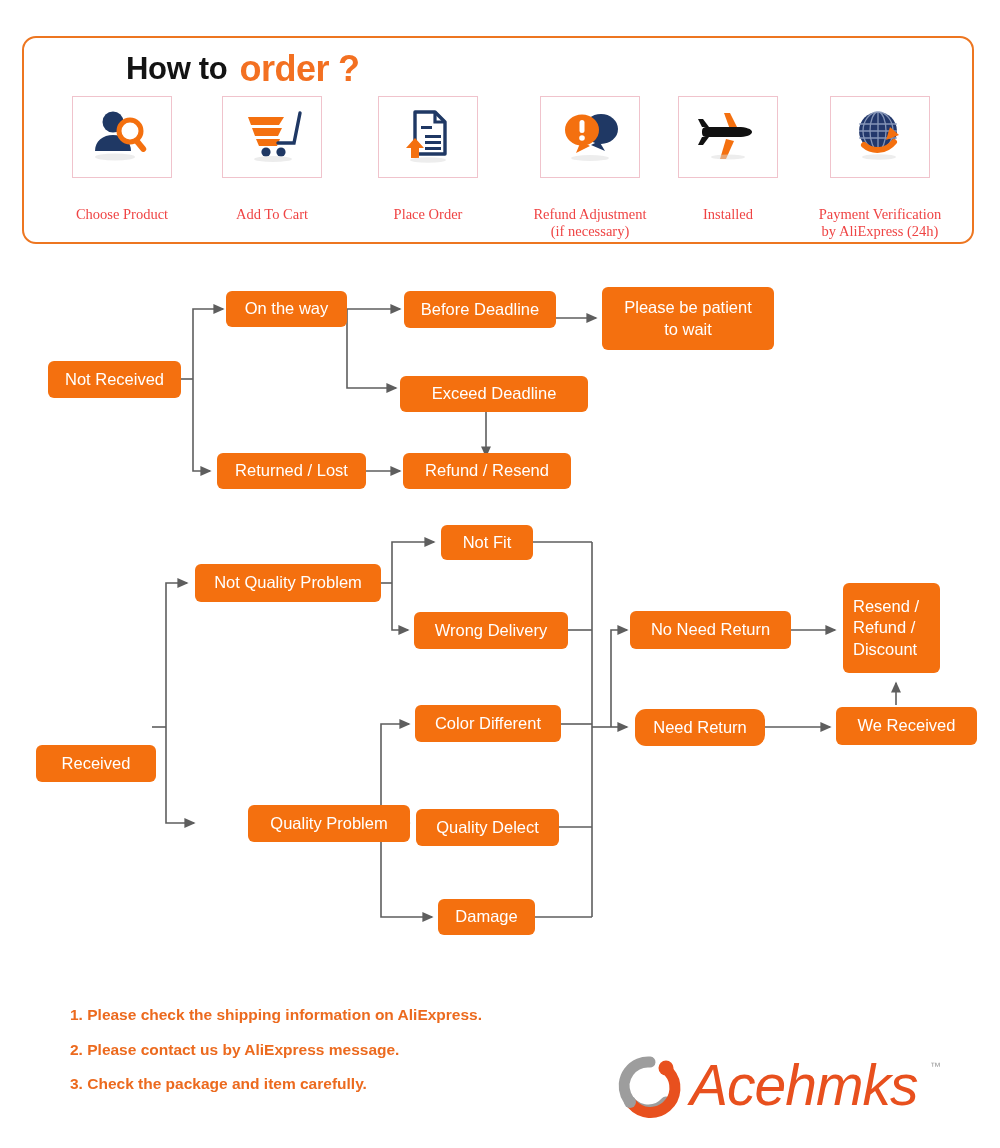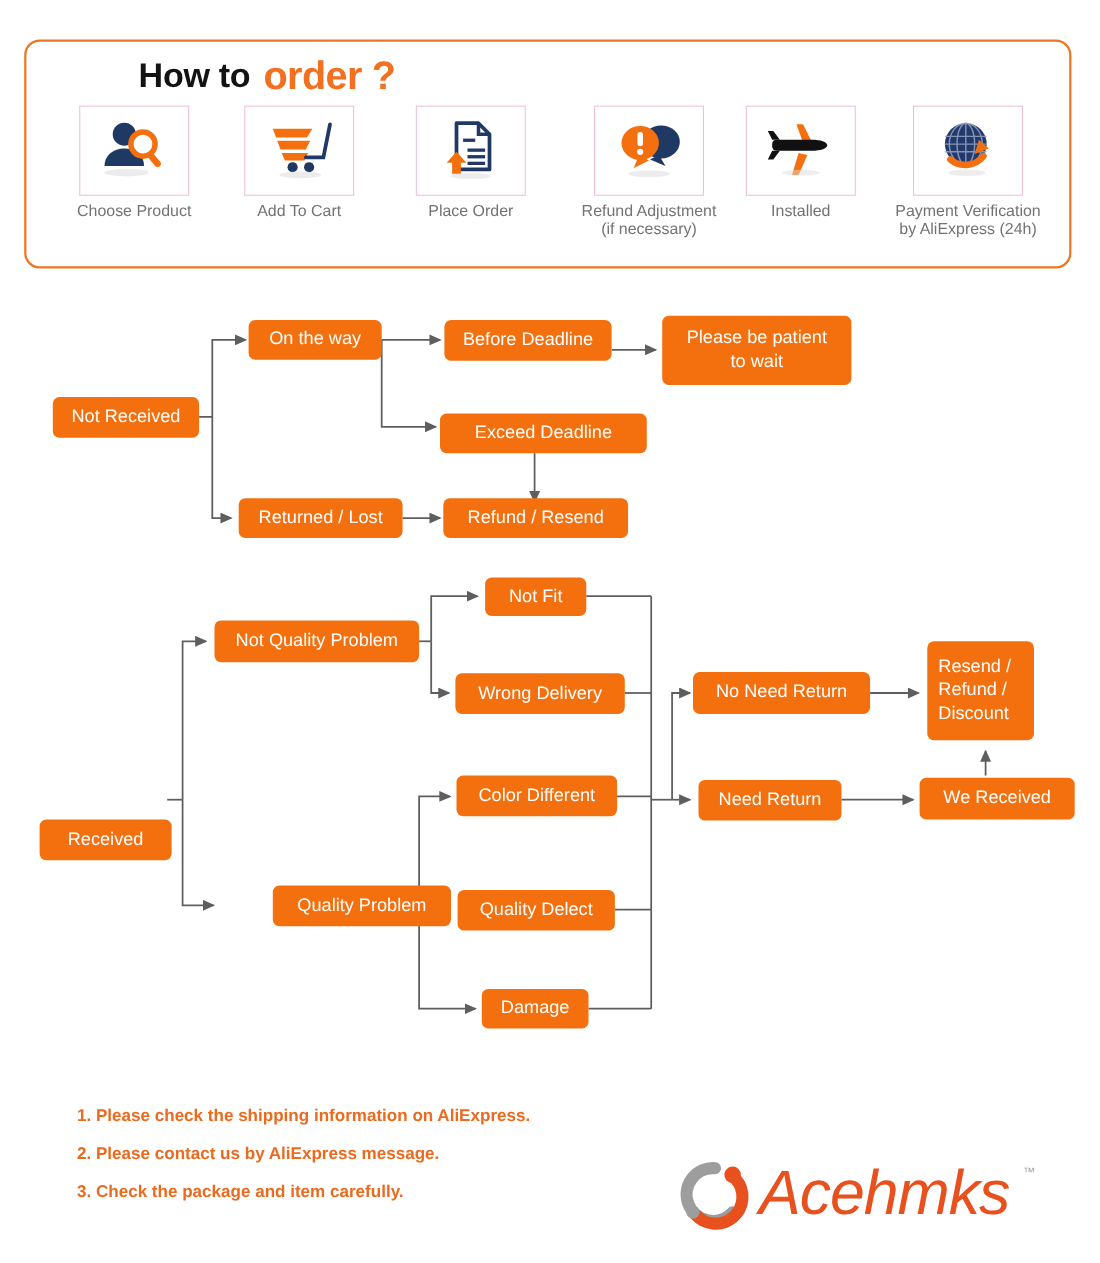--- a/index.html
+++ b/index.html
@@ -76,25 +76,26 @@
     margin: 0 auto;
     border: 1px solid #F0C3CC;
     box-sizing: border-box;
     background: #fff;
     position: relative;
     display: flex;
     align-items: center;
     justify-content: center;
   }
   .step-caption {
-    margin-top: 6px;
+    margin-top: 28px;
     font-size: 14.5px;
-    color: #737373;
+    color: #ef4444;
     line-height: 17px;
     white-space: pre-line;
+    font-family: Liberation Serif, serif;
   }
 
   
   .fbox {
     position: absolute;
     background: #F4700F;
     color: #ffffff;
     border-radius: 6px;
     font-size: 16.5px;
     box-sizing: border-box;
@@ -336,21 +337,21 @@
   <div class="fbox" style="left:195px; top:564px; width:186px; height:38px;">Not Quality Problem</div>
   <div class="fbox" style="left:200px; top:805px; width:162px; height:37px;margin-left:48px;">Quality Problem</div>
 
   <div class="fbox" style="left:441px; top:525px; width:92px;  height:35px;">Not Fit</div>
   <div class="fbox" style="left:414px; top:612px; width:154px; height:37px;">Wrong Delivery</div>
   <div class="fbox" style="left:415px; top:705px; width:146px; height:37px;">Color Different</div>
   <div class="fbox" style="left:416px; top:809px; width:143px; height:37px;">Quality Delect</div>
   <div class="fbox" style="left:438px; top:899px; width:97px;  height:36px;">Damage</div>
 
   <div class="fbox" style="left:630px; top:611px; width:161px; height:38px;">No Need Return</div>
-  <div class="fbox" style="left:635px; top:709px; width:130px; height:37px;">Need Return</div>
+  <div class="fbox" style="left:635px; top:709px; width:130px; height:37px;border-radius:11px;">Need Return</div>
   <div class="fbox" style="left:836px; top:707px; width:141px; height:38px;">We Received</div>
   <div class="fbox left-align" style="left:843px; top:583px; width:97px; height:90px;">Resend /
 Refund /
 Discount</div>
 
   <div class="note" style="left:70px; top:1006px;">1. Please check the shipping information on AliExpress.</div>
   <div class="note" style="left:70px; top:1041px;">2. Please contact us by AliExpress message.</div>
   <div class="note" style="left:70px; top:1075px;">3. Check the package and item carefully.</div>
 
   <div id="logo">

